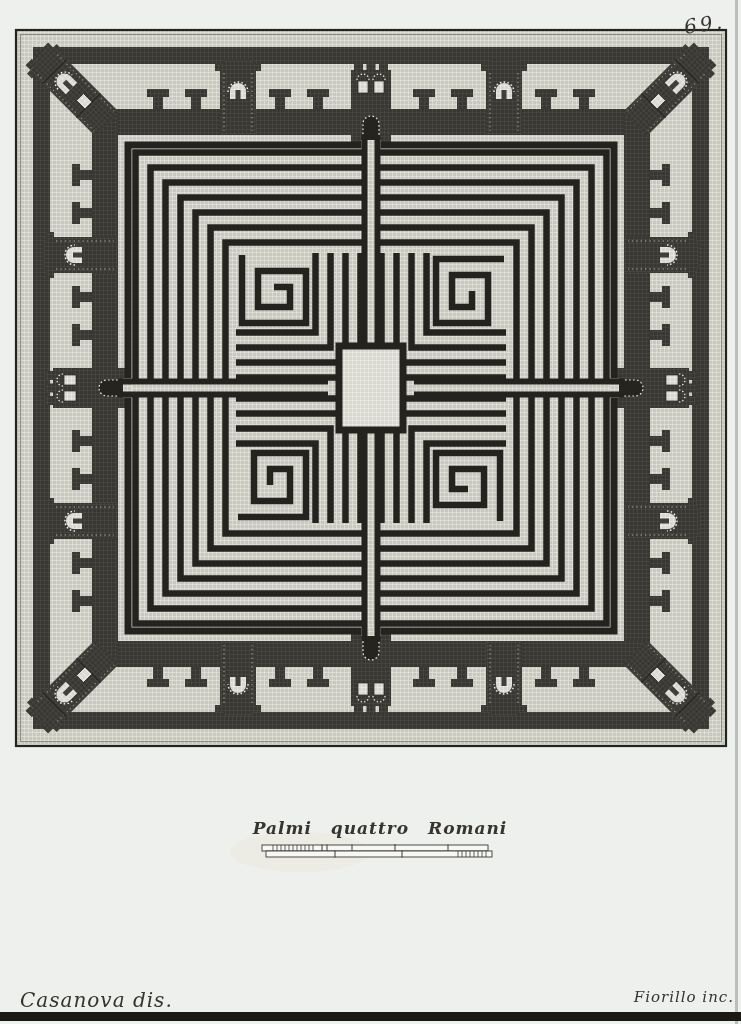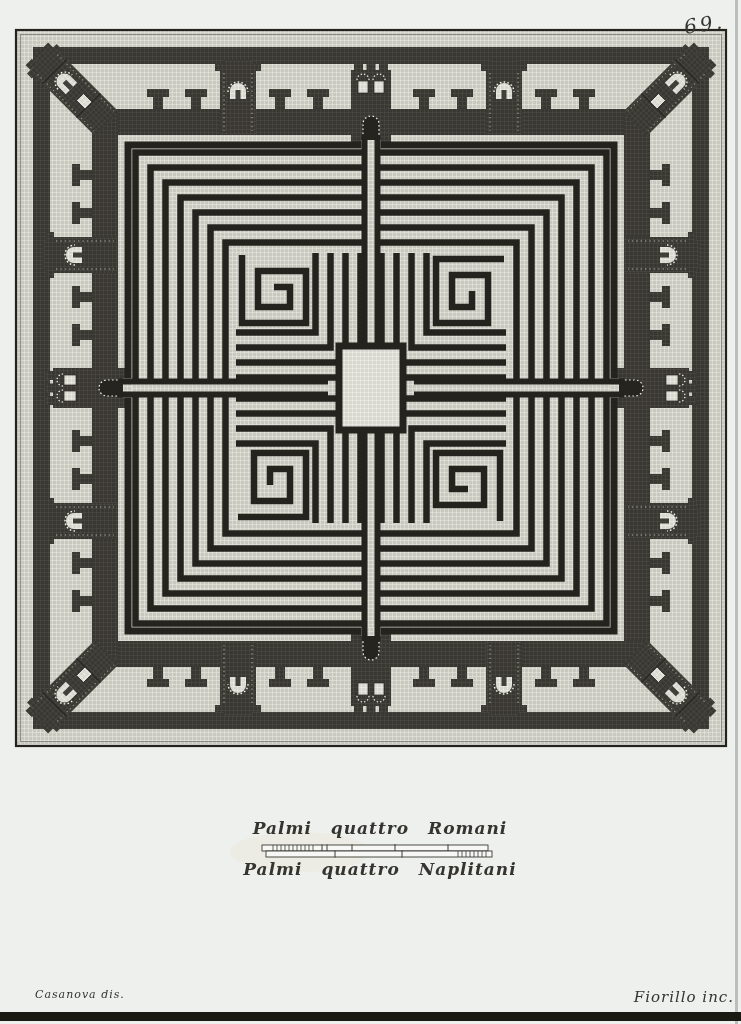--- a/index.html
+++ b/index.html
@@ -9,21 +9,21 @@
     --page-edge-band:#1b1a12;
   }
   html,body{margin:0;padding:0;background:#888;}
   .page{position:relative;width:741px;height:1024px;background:var(--paper);
         font-family:"DejaVu Serif", serif; overflow:hidden;}
   .page svg{position:absolute;left:0;top:0;}
   .handtext{position:absolute;font-style:italic;color:var(--text);white-space:nowrap;}
   .page-number{left:684px;top:12px;font-size:20px;letter-spacing:3px;transform:rotate(-9deg);}
   .caption{left:170px;top:818px;width:420px;text-align:center;font-size:17px;word-spacing:12px;letter-spacing:1px;font-weight:bold;}
   .caption.bottom{top:859px;}
-  .sig-left{left:35px;top:988px;font-size:11px;letter-spacing:1px;}
+  .sig-left{left:20px;top:988px;font-size:20px;letter-spacing:1px;}
   .sig-right{left:420px;top:988px;width:314px;text-align:right;font-size:15px;letter-spacing:1px;}
 </style>
 </head>
 <body>
 
 <div class="page">
 
 <svg width="741" height="1024" viewBox="0 0 741 1024">
   <defs>
     <pattern id="mosL" width="4" height="4" patternUnits="userSpaceOnUse">
@@ -154,17 +154,16 @@
     <path stroke-width=".8" d="M273,845 V851 M277,845 V851 M281,845 V851 M285,845 V851 M289,845 V851 M293,845 V851 M297,845 V851 M301,845 V851 M305,845 V851 M309,845 V851 M313,845 V851"></path>
     <path stroke-width="1" d="M322,844.5 V851.5 M327,844.5 V851.5 M352,844.5 V851.5 M395,844 V852 M448,844.5 V851.5"></path>
     <rect x="266" y="851" width="226" height="6" fill="#f7f8f5" stroke-width=".9"></rect>
     <path stroke-width=".8" d="M458,851 V857 M462,851 V857 M466,851 V857 M470,851 V857 M474,851 V857 M478,851 V857 M482,851 V857 M486,851 V857"></path>
     <path stroke-width="1" d="M335,850.5 V857.5 M402,850.5 V857.5"></path>
   </g>
 </svg>
 
 <div class="handtext page-number">69.</div>
 <div class="handtext caption">Palmi quattro Romani</div>
-<div class="handtext caption bottom">Palmi quattro Naplitani</div>
 <div class="handtext sig-left">Casanova dis.</div>
 <div class="handtext sig-right">Fiorillo inc.</div>
 
 </div>
 
 </body></html>

